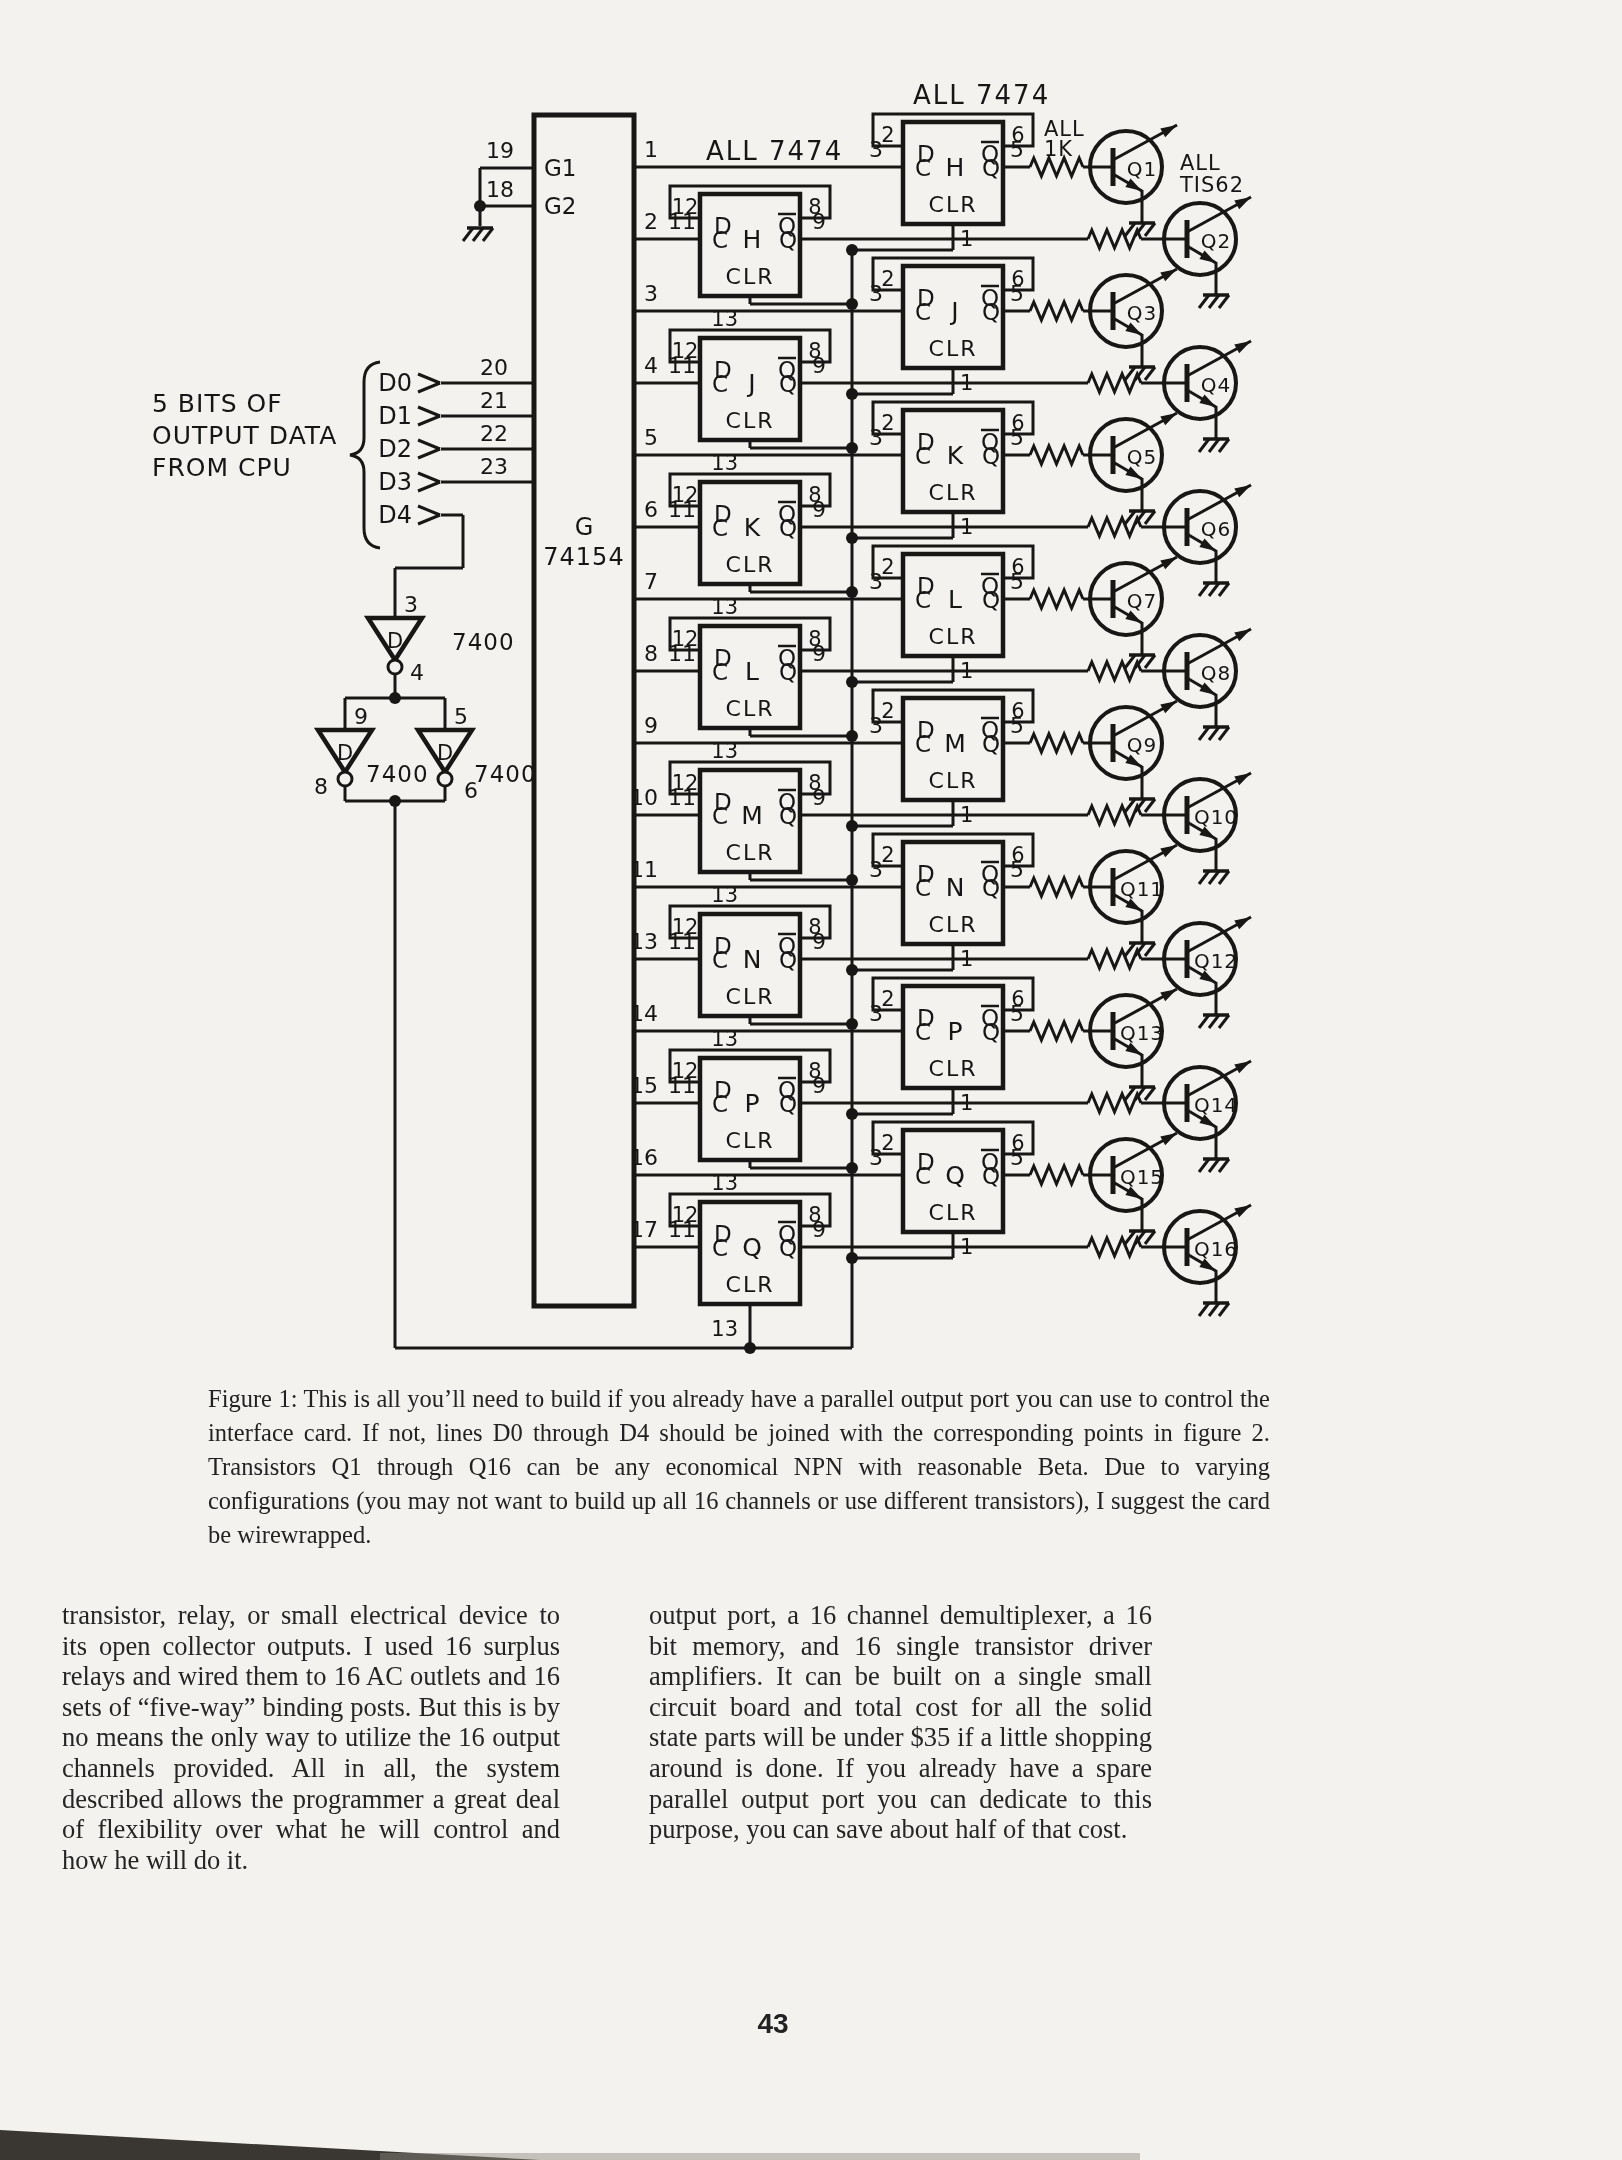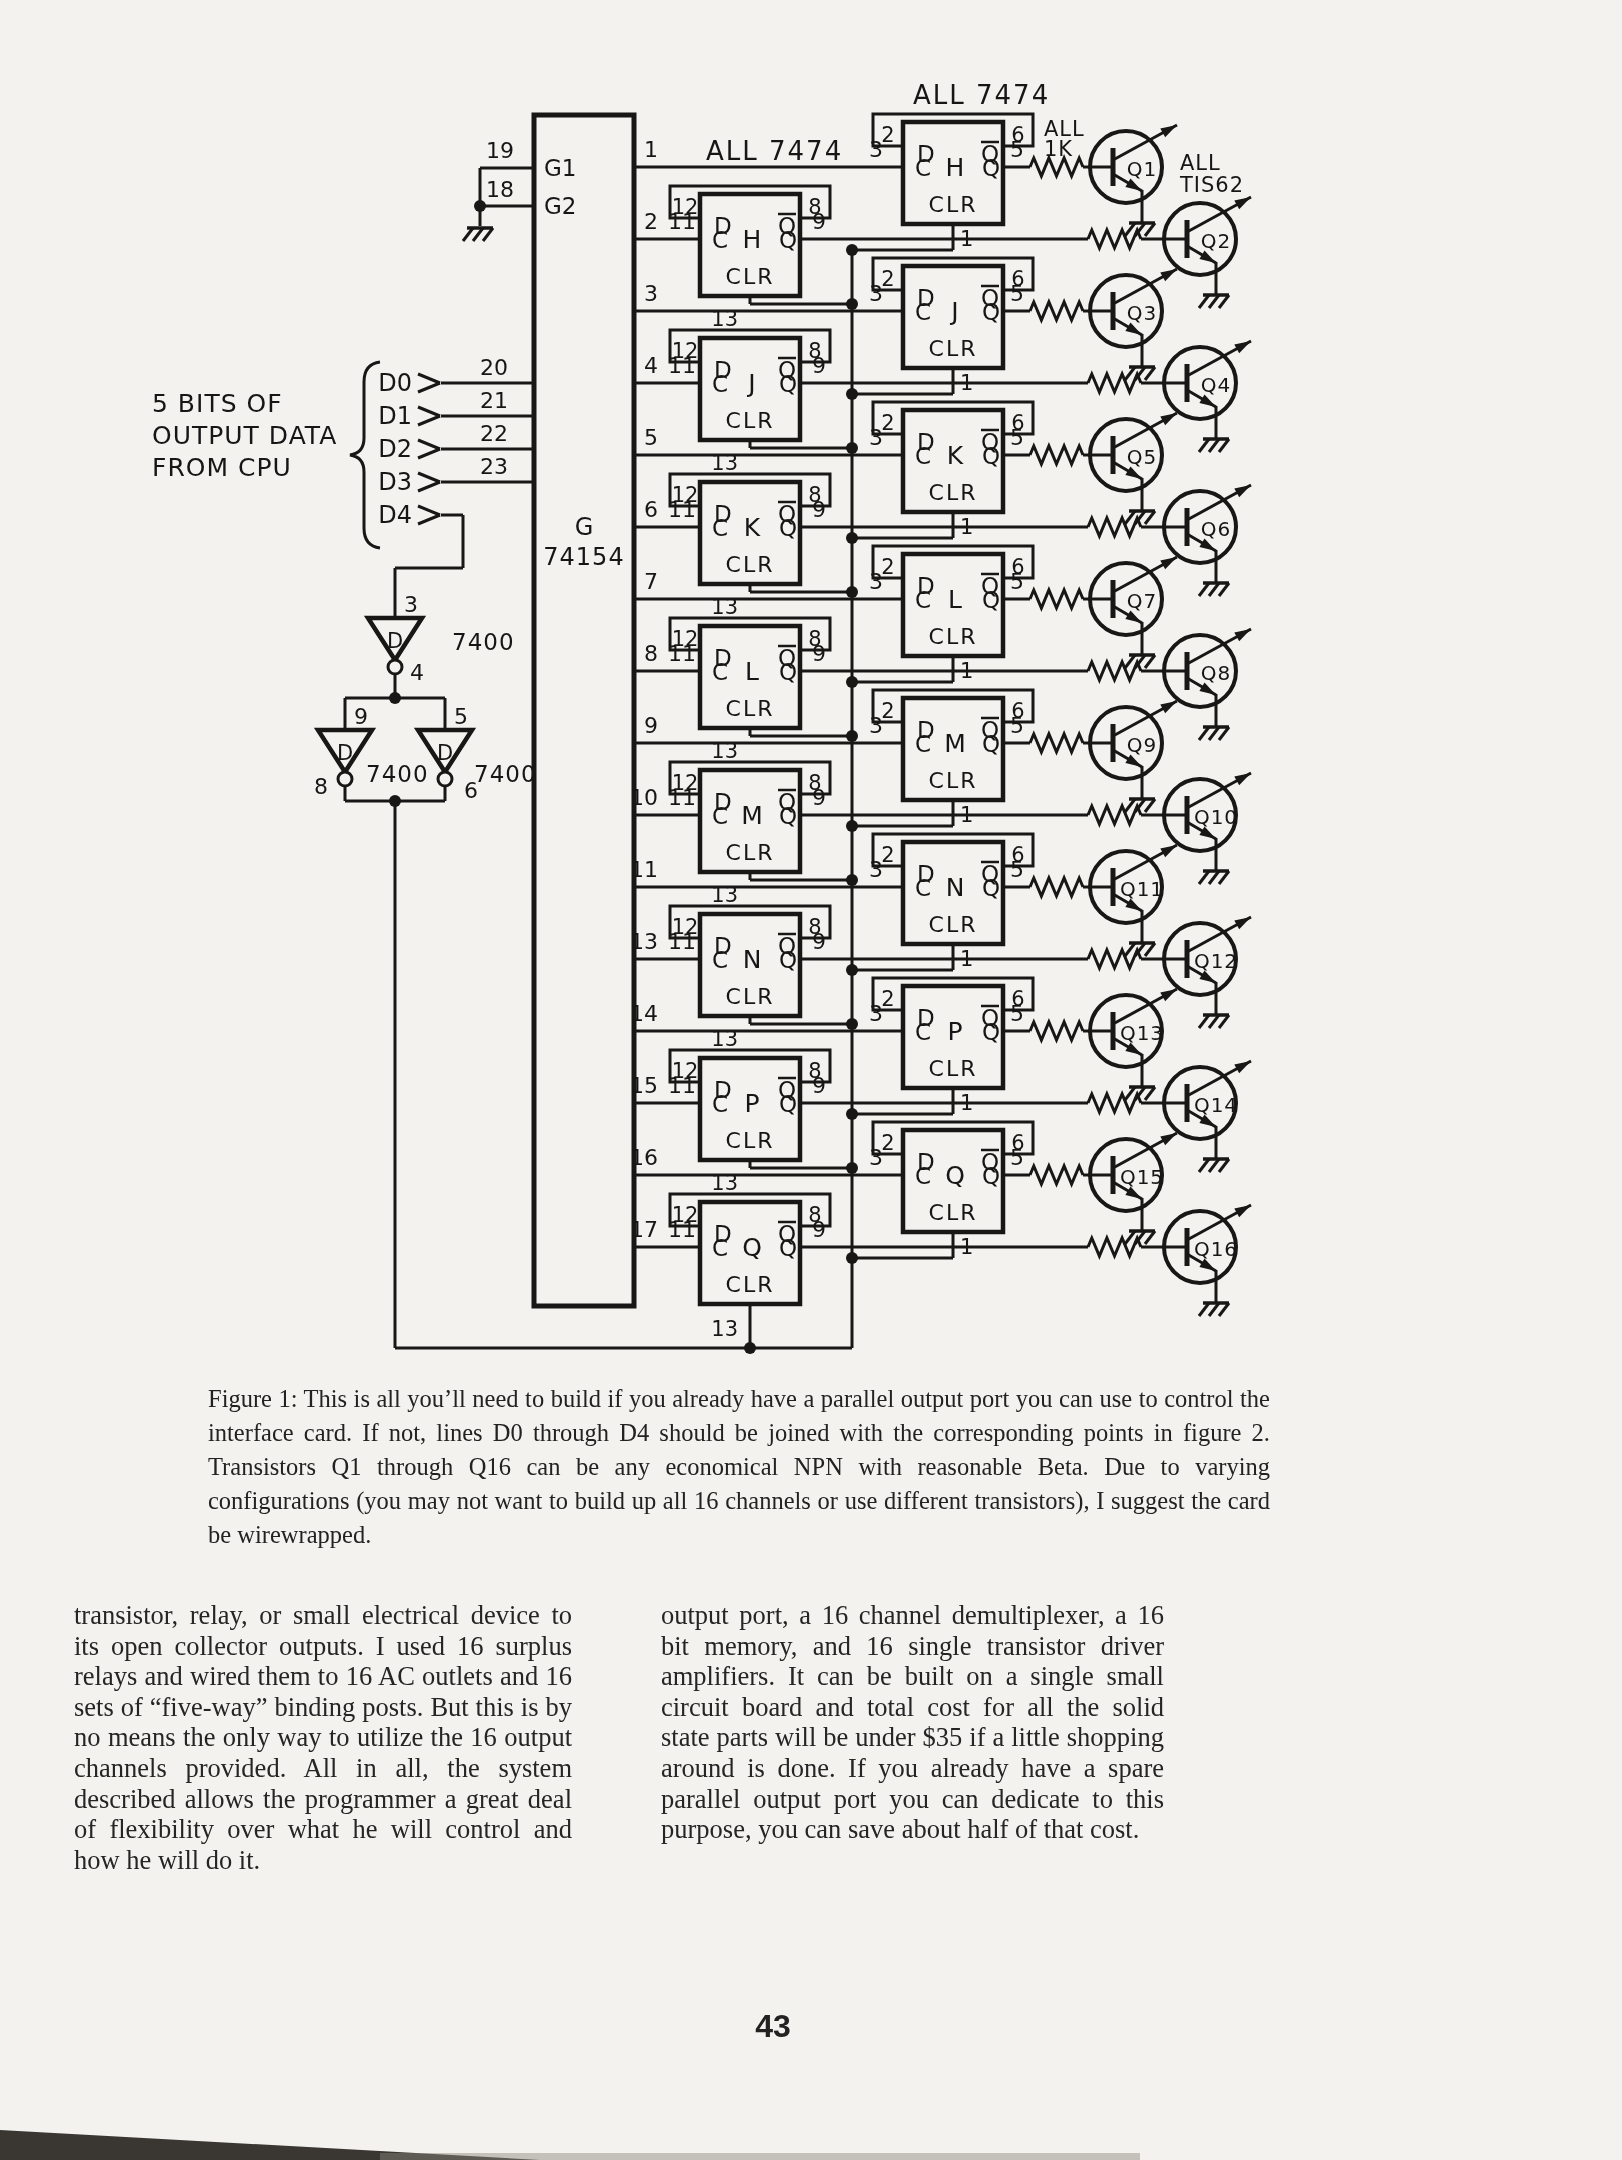--- a/index.html
+++ b/index.html
@@ -9,28 +9,28 @@
     font-family:"Liberation Serif",serif;color:#1c1c1c;
   }
   svg text{font-family:"DejaVu Sans",sans-serif;fill:#161616;}
   #schematic{position:absolute;left:0;top:0;}
   .caption{
     position:absolute;left:208px;top:1382px;width:1062px;
     font-size:24.5px;line-height:34px;
     text-align:justify;text-align-last:left;color:#222;
   }
   .col{position:absolute;top:1600px;font-size:26.5px;line-height:30.6px;
-    text-align:justify;color:#252525;margin-left:12px;}
+    text-align:justify;color:#252525;}
   .col p{margin:0;}
   .col p.indent{text-indent:1.7em;}
   .col-left{left:62px;width:498px;}
   .col-right{left:649px;width:503px;}
   .page-number{
     position:absolute;left:738px;top:2008px;width:70px;text-align:center;
-    font-family:"Liberation Sans",sans-serif;font-weight:bold;font-size:32px;color:#222;
+    font-family:"Liberation Sans",sans-serif;font-weight:bold;font-size:28px;color:#222;
   }
   .scan-wedge{
     position:absolute;left:0;bottom:0;width:540px;height:30px;background:#3a3733;
     clip-path:polygon(0 0,100% 100%,0 100%);
   }
   .scan-smear{
     position:absolute;left:380px;bottom:0;width:760px;height:7px;background:#8b867c;opacity:.45;
   }
 </style>
 </head>

